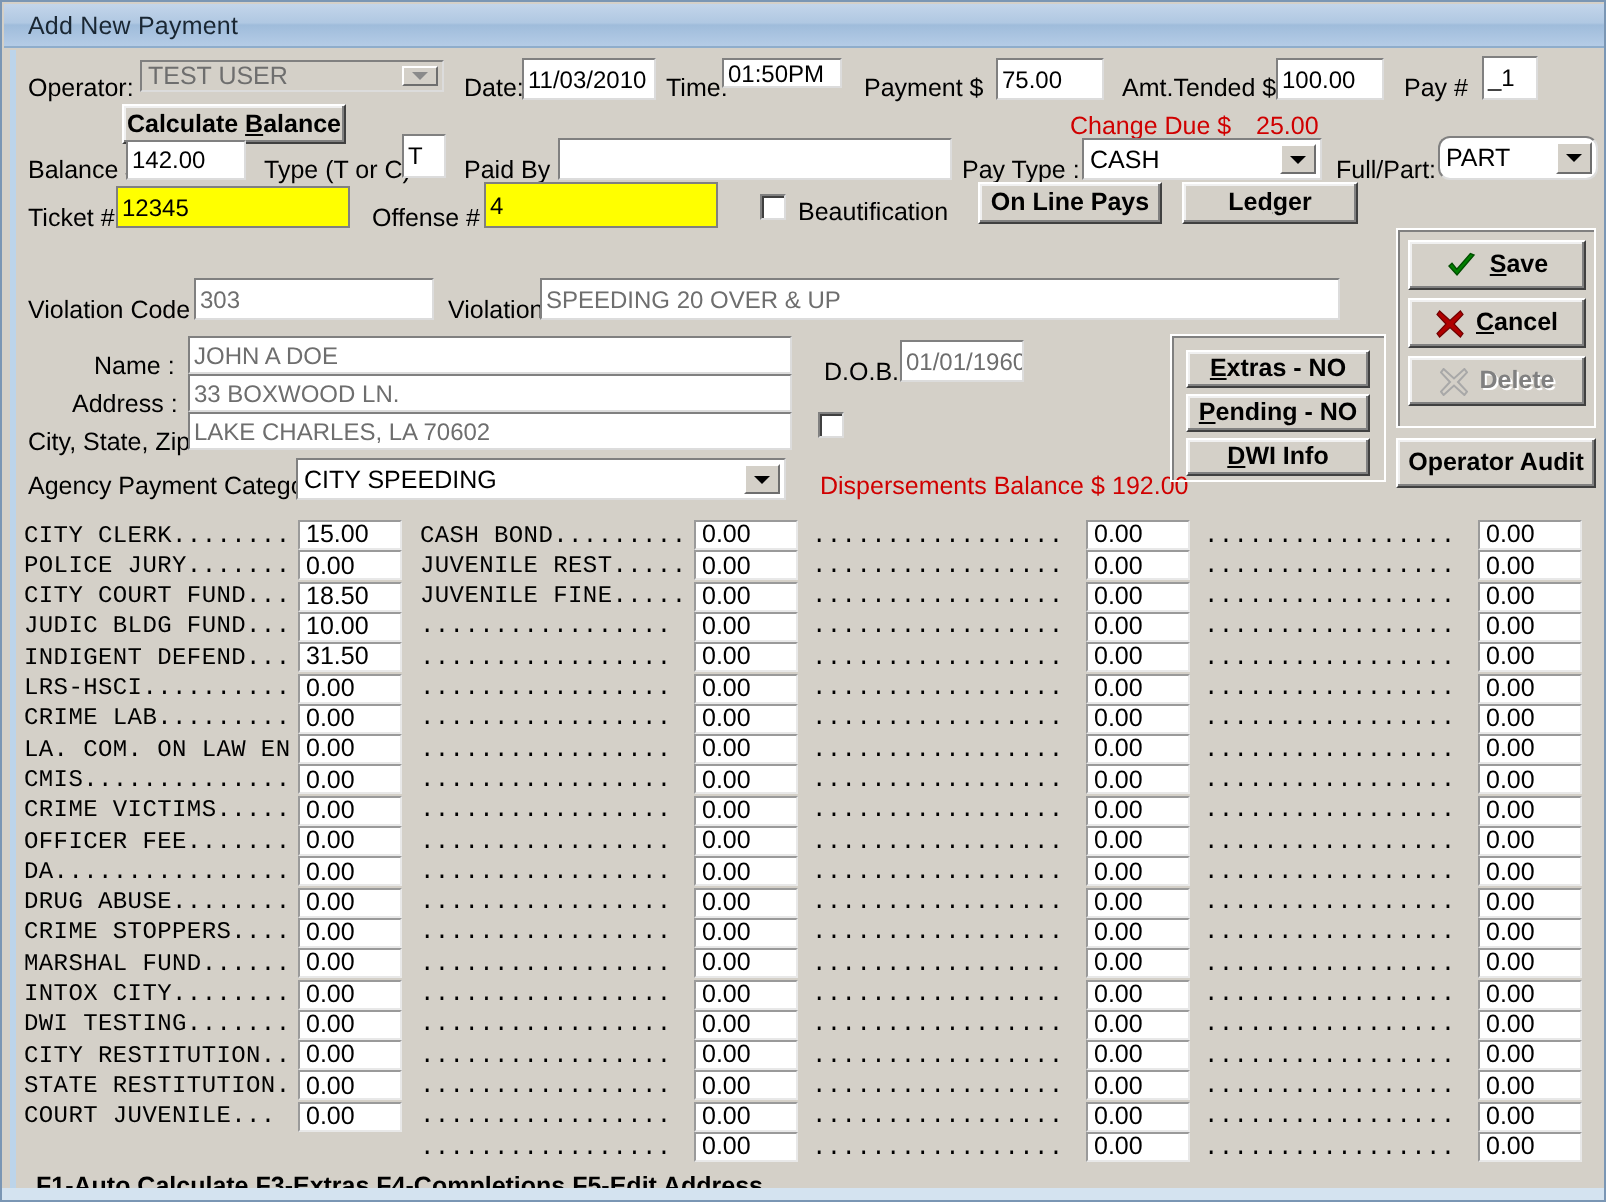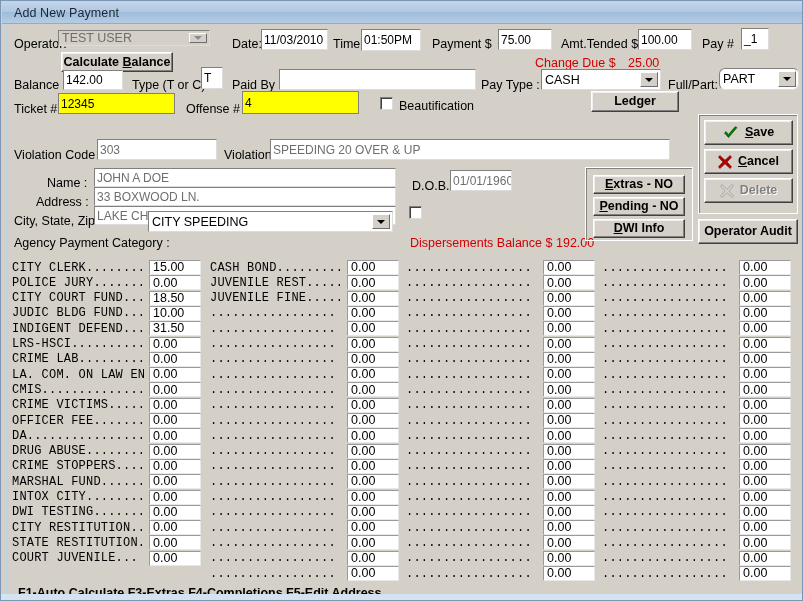--- a/index.html
+++ b/index.html
@@ -236,34 +236,34 @@
 
 <div class="window">
 
   <div class="titlebar">
     <span class="title">Add New Payment</span>
   </div>
 
   <div class="client">
 
     <span class="lbl" style="left:6px; top:13px;">Operator:</span>
-    <div class="combo dim" style="left:50px; top:5px; width:152px; height:16px;">
+    <div class="combo dim" style="left:62px; top:5px; width:152px; height:16px;">
       <span>TEST USER</span>
       <span class="arrowbtn">
           <i></i>
         </span>
     </div>
 
     <span class="lbl" style="left:224px; top:13px;">Date:</span>
     <div class="tf" style="left:253px; top:4px; width:67px; height:21px;">
       <span>11/03/2010</span>
     </div>
 
     <span class="lbl" style="left:325px; top:13px;">Time:</span>
-    <div class="tf" style="left:353px; top:4px; width:60px; height:22px;">
+    <div class="tf" style="left:353px; top:4px; width:60px; height:15px;">
       <span>01:50PM</span>
     </div>
 
     <span class="lbl" style="left:424px; top:13px;">Payment $</span>
     <div class="tf" style="left:490px; top:4px; width:54px; height:21px;">
       <span>75.00</span>
     </div>
 
     <span class="lbl" style="left:553px; top:13px;">Amt.Tended $</span>
     <div class="tf" style="left:630px; top:4px; width:54px; height:21px;">
@@ -321,20 +321,23 @@
     </div>
 
     <span class="lbl" style="left:178px; top:78px;">Offense #</span>
     <div class="tf hl" style="left:234px; top:66px; width:117px; height:23px;">
       <span>4</span>
     </div>
 
     <div class="cb" style="left:372px; top:72px;"></div>
     <span class="lbl" style="left:391px; top:75px;">Beautification</span>
 
+    <div class="btn" style="left:481px; top:66px; width:92px; height:21px;">
+      <span>On&nbsp;Line&nbsp;Pays</span>
+    </div>
     <div class="btn" style="left:583px; top:66px; width:88px; height:21px;">
       <span>Led</span>
         <span class="fkey">g</span>
         <span>er</span>
     </div>
 
     <span class="lbl" style="left:6px; top:124px;">Violation Code :</span>
     <div class="tf white-ro" style="left:89px; top:114px; width:120px; height:21px;">
       <span>303</span>
     </div>
@@ -360,21 +363,21 @@
     </div>
 
     <span class="lbl" style="left:404px; top:155px;">D.O.B.:</span>
     <div class="tf white-ro" style="left:442px; top:145px; width:62px; height:21px;">
       <span>01/01/1960</span>
     </div>
 
     <div class="cb" style="left:401px; top:181px;"></div>
 
     <span class="lbl" style="left:6px; top:212px;">Agency Payment Category :</span>
-    <div class="combo" style="left:140px; top:186px; width:245px; height:21px;">
+    <div class="combo" style="left:140px; top:204px; width:245px; height:21px;">
       <span>CITY SPEEDING</span>
       <span class="arrowbtn">
           <i></i>
         </span>
     </div>
 
     <span class="lbl red" style="left:402px; top:212px;">Dispersements Balance $</span>
     <span class="lbl red" style="left:548px; top:212px;">192.00</span>
 
     <div class="frame" style="left:577px; top:142px; width:108px; height:74px;"></div>

